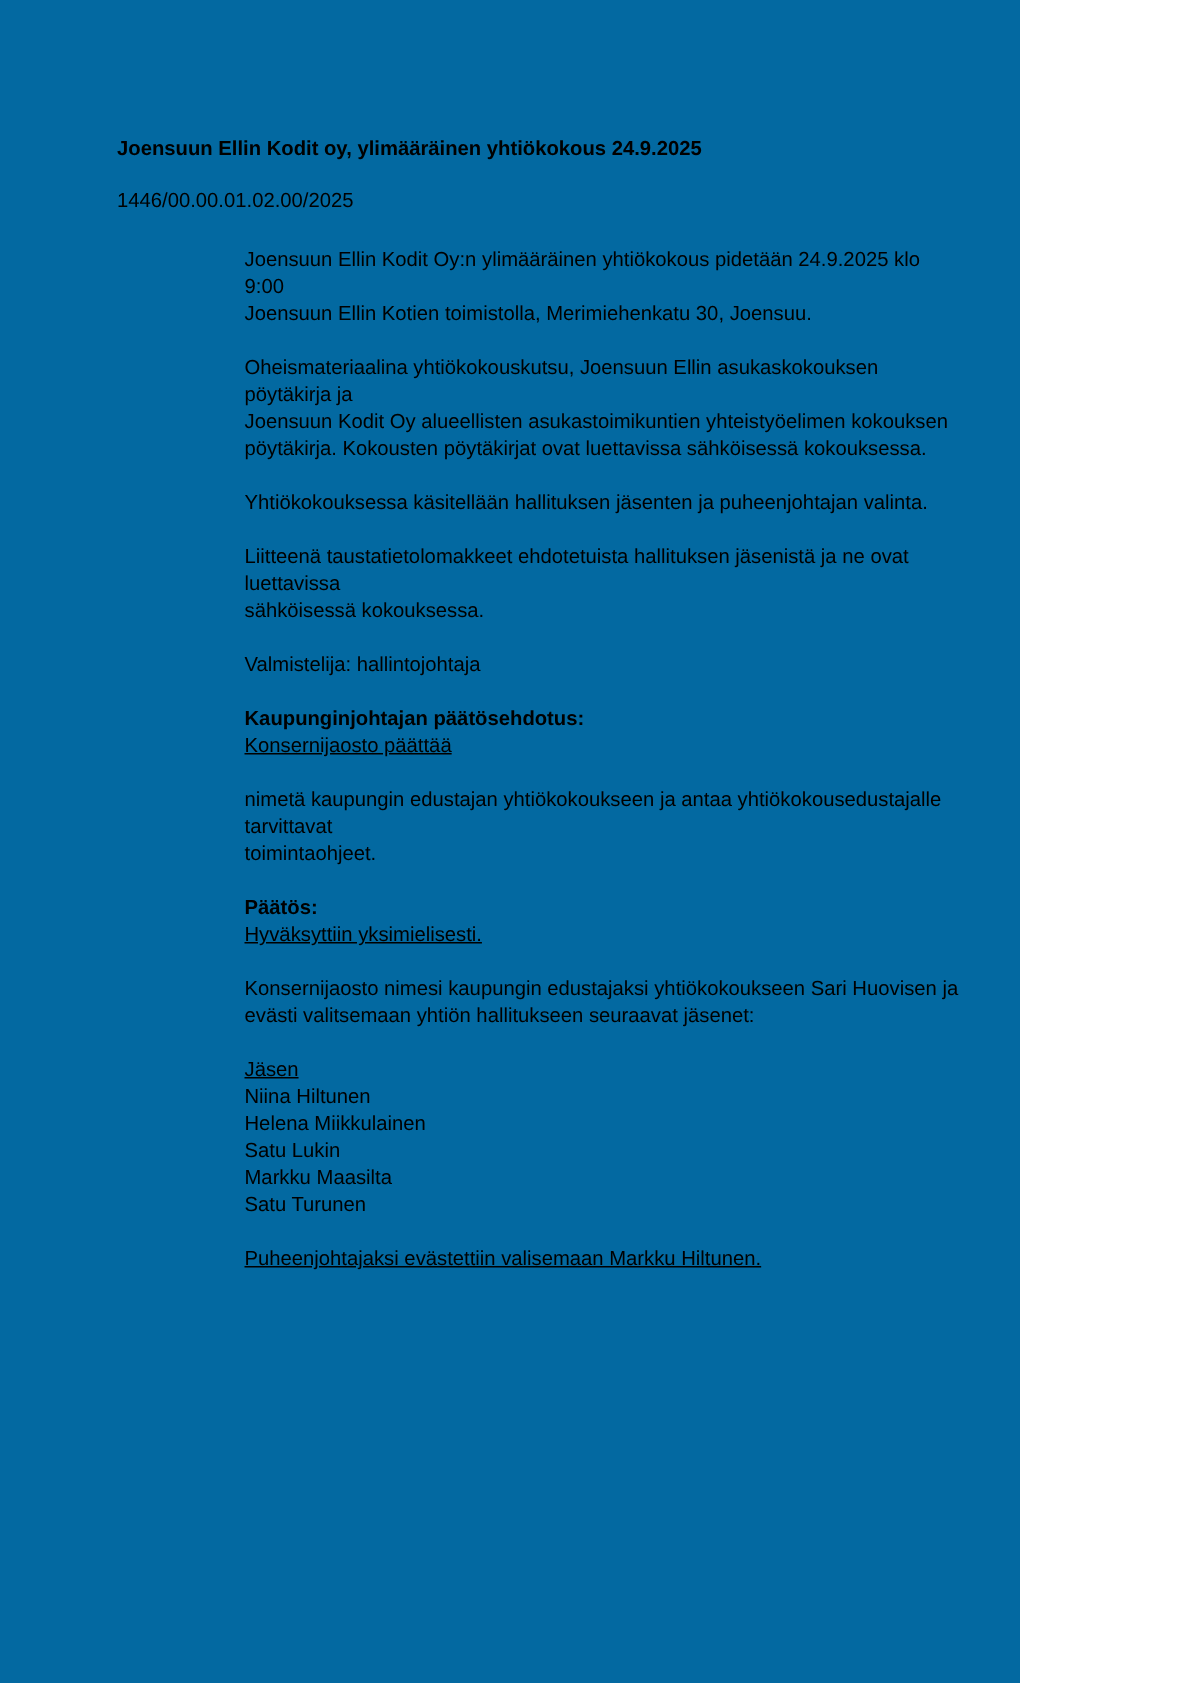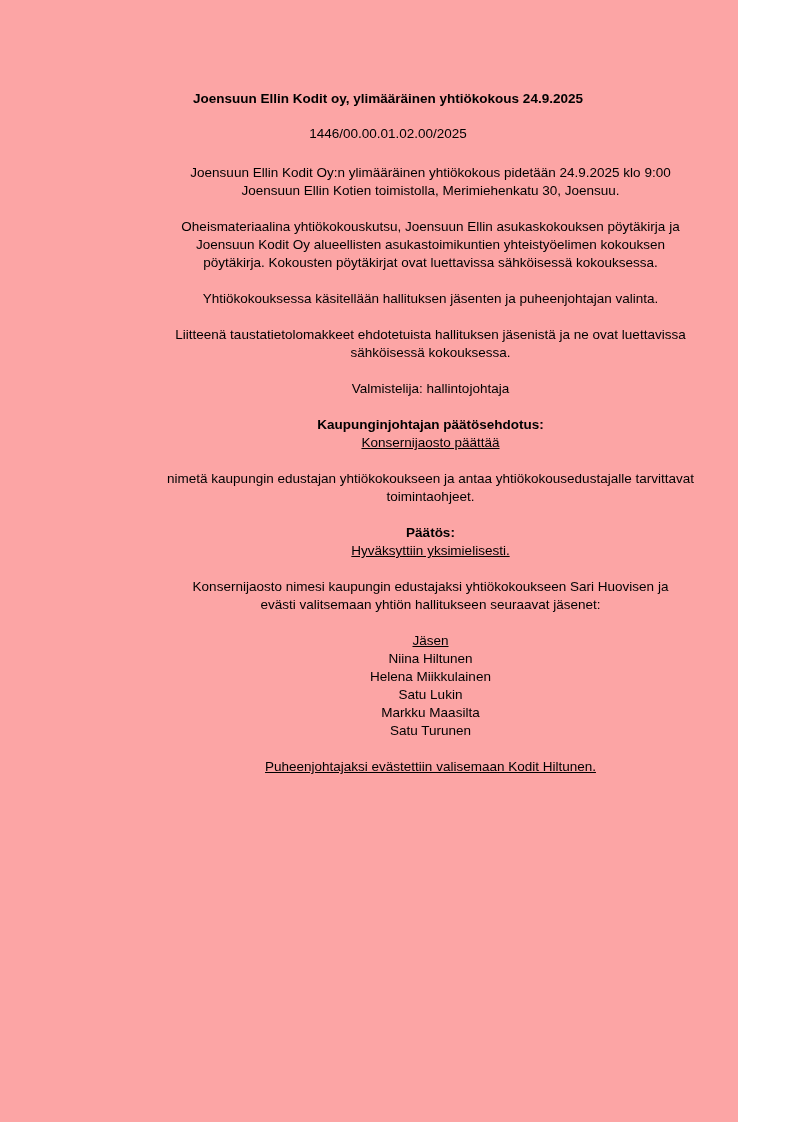--- a/index.html
+++ b/index.html
@@ -9,25 +9,24 @@
   body {
     width: 794px;
     height: 1122px;
     font-family: "Liberation Sans", "DejaVu Sans", sans-serif;
     font-size: 13.5px;
     line-height: 18px;
     color: #000000;
     overflow: hidden;
   }
   .page {
-    width: 738px;
+    width: 680px;
     height: 1122px;
     padding: 90px 40px 40px 78px;
-    background: #fca5a5;
-    text-align: center;
+    background: #0369a1;
   }
   .doc-title {
     font-size: 13.5px;
     line-height: 18px;
     font-weight: bold;
     margin-bottom: 17px;
     white-space: pre-line;
   }
   .meta div {
     line-height: 18px;
@@ -105,17 +104,17 @@
 
     <div class="section">
       <div class="heading-underline member-line">Jäsen</div>
       <div class="member-line">Niina Hiltunen</div>
       <div class="member-line">Helena Miikkulainen</div>
       <div class="member-line">Satu Lukin</div>
       <div class="member-line">Markku Maasilta</div>
       <div class="member-line">Satu Turunen</div>
     </div>
 
-    <p class="para">Puheenjohtajaksi evästettiin valisemaan Kodit Hiltunen.</p>
+    <p class="para">Puheenjohtajaksi evästettiin valisemaan Markku Hiltunen.</p>
 
   </div>
 
 </div>
 
 </body></html>

